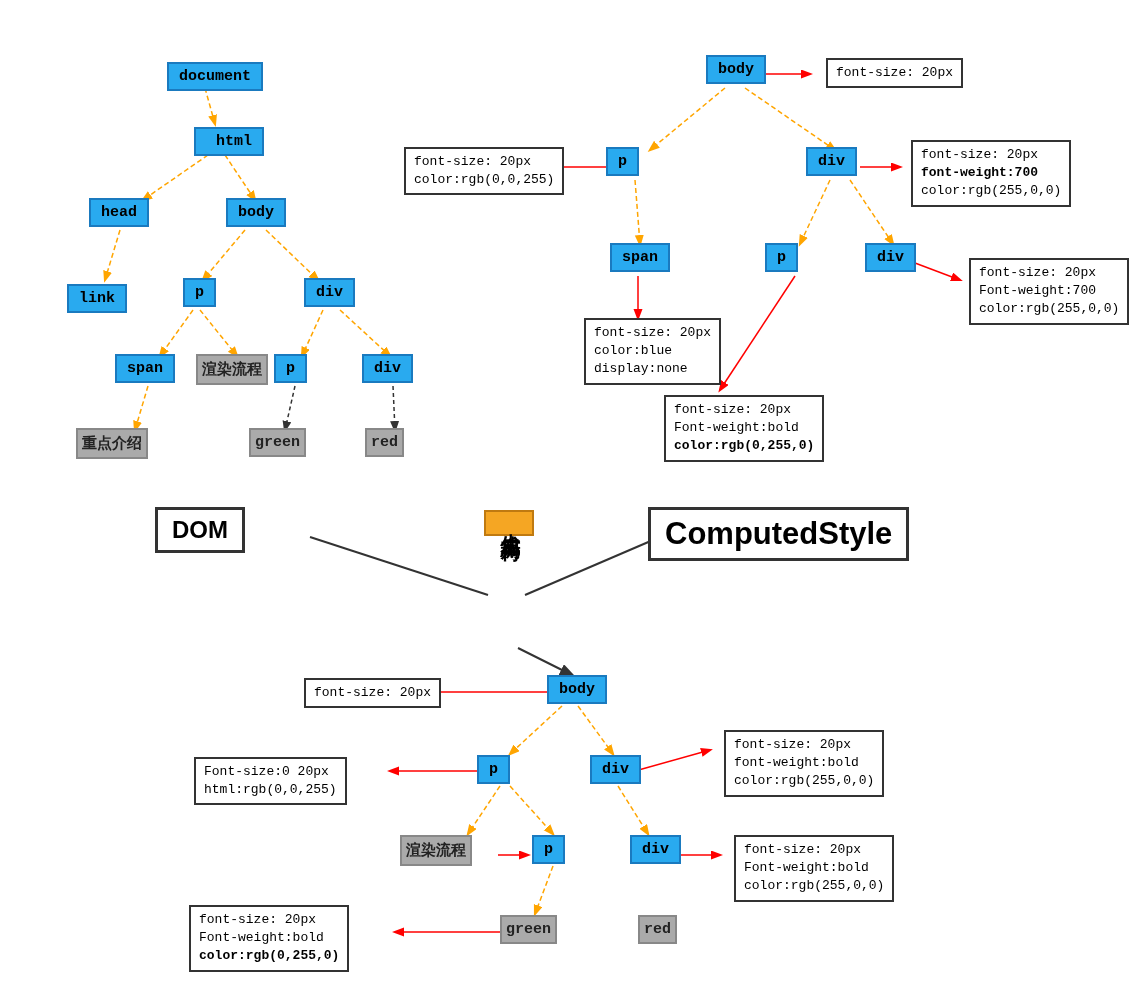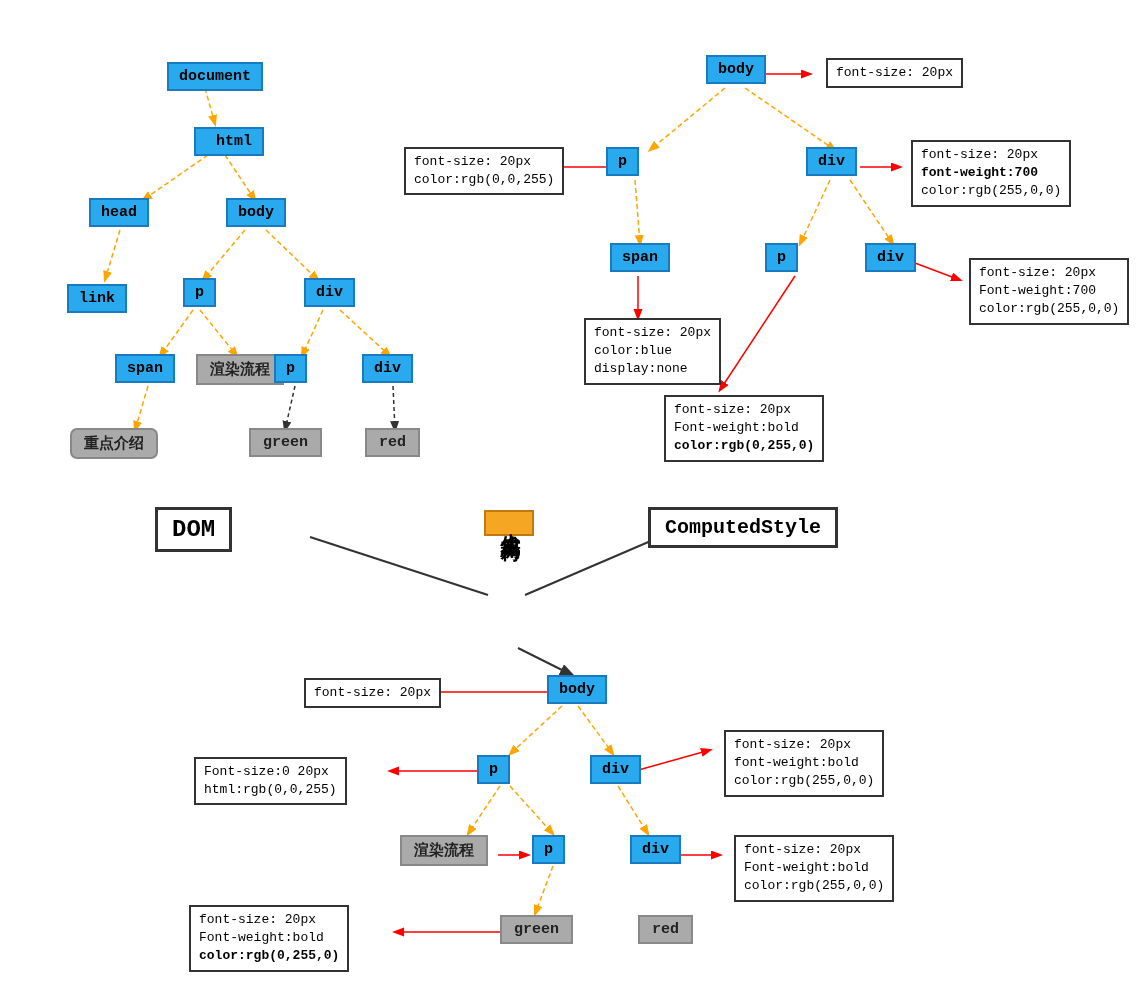--- a/index.html
+++ b/index.html
@@ -19,21 +19,21 @@
       font-size: 15px;
       font-weight: bold;
       position: absolute;
       white-space: nowrap;
       text-align: left;
     }
     .node-gray {
       background: #aaa;
       color: #222;
       border: 2px solid #888;
-      padding: 4px 12px;
+      padding: 4px 4px;
       font-size: 15px;
       font-weight: bold;
       position: absolute;
       white-space: nowrap;
       text-align: center;
     }
     .label-box {
       border: 2px solid #333;
       padding: 4px 8px;
       font-size: 13px;
@@ -42,21 +42,21 @@
       white-space: pre;
       line-height: 1.4;
       margin-left: 14px;
     }
     .big-label {
       border: 3px solid #333;
       padding: 6px 14px;
       font-size: 22px;
       position: absolute;
       background: #fff;
-      font-family: Liberation Mono, monospace;
+      font-family: Liberation Sans, sans-serif;
       font-weight: bold;
     }
     svg.arrows {
       position: absolute;
       top: 0; left: 0;
       width: 1142px;
       height: 984px;
       pointer-events: none;
     }
   </style>
@@ -159,21 +159,21 @@
 <div class="node-blue" style="left:194px;top:127px;padding-left:20px;">html</div>
 <div class="node-blue" style="left:89px;top:198px;">head</div>
 <div class="node-blue" style="left:226px;top:198px;">body</div>
 <div class="node-blue" style="left:67px;top:284px;">link</div>
 <div class="node-blue" style="left:183px;top:278px;">p</div>
 <div class="node-blue" style="left:304px;top:278px;">div</div>
 <div class="node-blue" style="left:115px;top:354px;">span</div>
 <div class="node-gray" style="left:196px;top:354px;">渲染流程</div>
 <div class="node-blue" style="left:274px;top:354px;">p</div>
 <div class="node-blue" style="left:362px;top:354px;">div</div>
-<div class="node-gray" style="left:70px;top:428px;border-radius:7px;">重点介绍</div>
+<div class="node-gray" style="left:76px;top:428px;">重点介绍</div>
 <div class="node-gray" style="left:249px;top:428px;">green</div>
 <div class="node-gray" style="left:365px;top:428px;">red</div>
 
 <div class="node-blue" style="left:706px;top:55px;">body</div>
 <div class="node-blue" style="left:606px;top:147px;">p</div>
 <div class="node-blue" style="left:806px;top:147px;">div</div>
 <div class="node-blue" style="left:610px;top:243px;">span</div>
 <div class="node-blue" style="left:765px;top:243px;">p</div>
 <div class="node-blue" style="left:865px;top:243px;">div</div>
 
@@ -187,21 +187,21 @@
 color:blue
 display:none</div>
 <div class="label-box" style="left:955px;top:258px;">font-size: 20px
 Font-weight:700
 color:rgb(255,0,0)</div>
 <div class="label-box" style="left:650px;top:395px;">font-size: 20px
 Font-weight:bold
 <b>color:rgb(0,255,0)</b></div>
 
 <div class="big-label" style="left:155px;top:507px;font-size:24px;">DOM</div>
-<div class="big-label" style="left:648px;top:507px;font-size:20px;">ComputedStyle</div>
+<div class="big-label" style="left:648px;top:507px;font-size:31px;">ComputedStyle</div>
 
 <div style="position:absolute;left:484px;top:510px;background:#f5a623;border:2px solid #c07a10;padding:6px 10px;font-size:20px;font-weight:bold;font-family:'Courier New',Courier,monospace;text-align:center;line-height:1.3;writing-mode:vertical-rl;letter-spacing:2px;">生成布局树</div>
 
 <div class="node-blue" style="left:547px;top:675px;">body</div>
 <div class="node-blue" style="left:477px;top:755px;">p</div>
 <div class="node-blue" style="left:590px;top:755px;">div</div>
 <div class="node-gray" style="left:400px;top:835px;">渲染流程</div>
 <div class="node-blue" style="left:532px;top:835px;">p</div>
 <div class="node-blue" style="left:630px;top:835px;">div</div>
 <div class="node-gray" style="left:500px;top:915px;">green</div>

